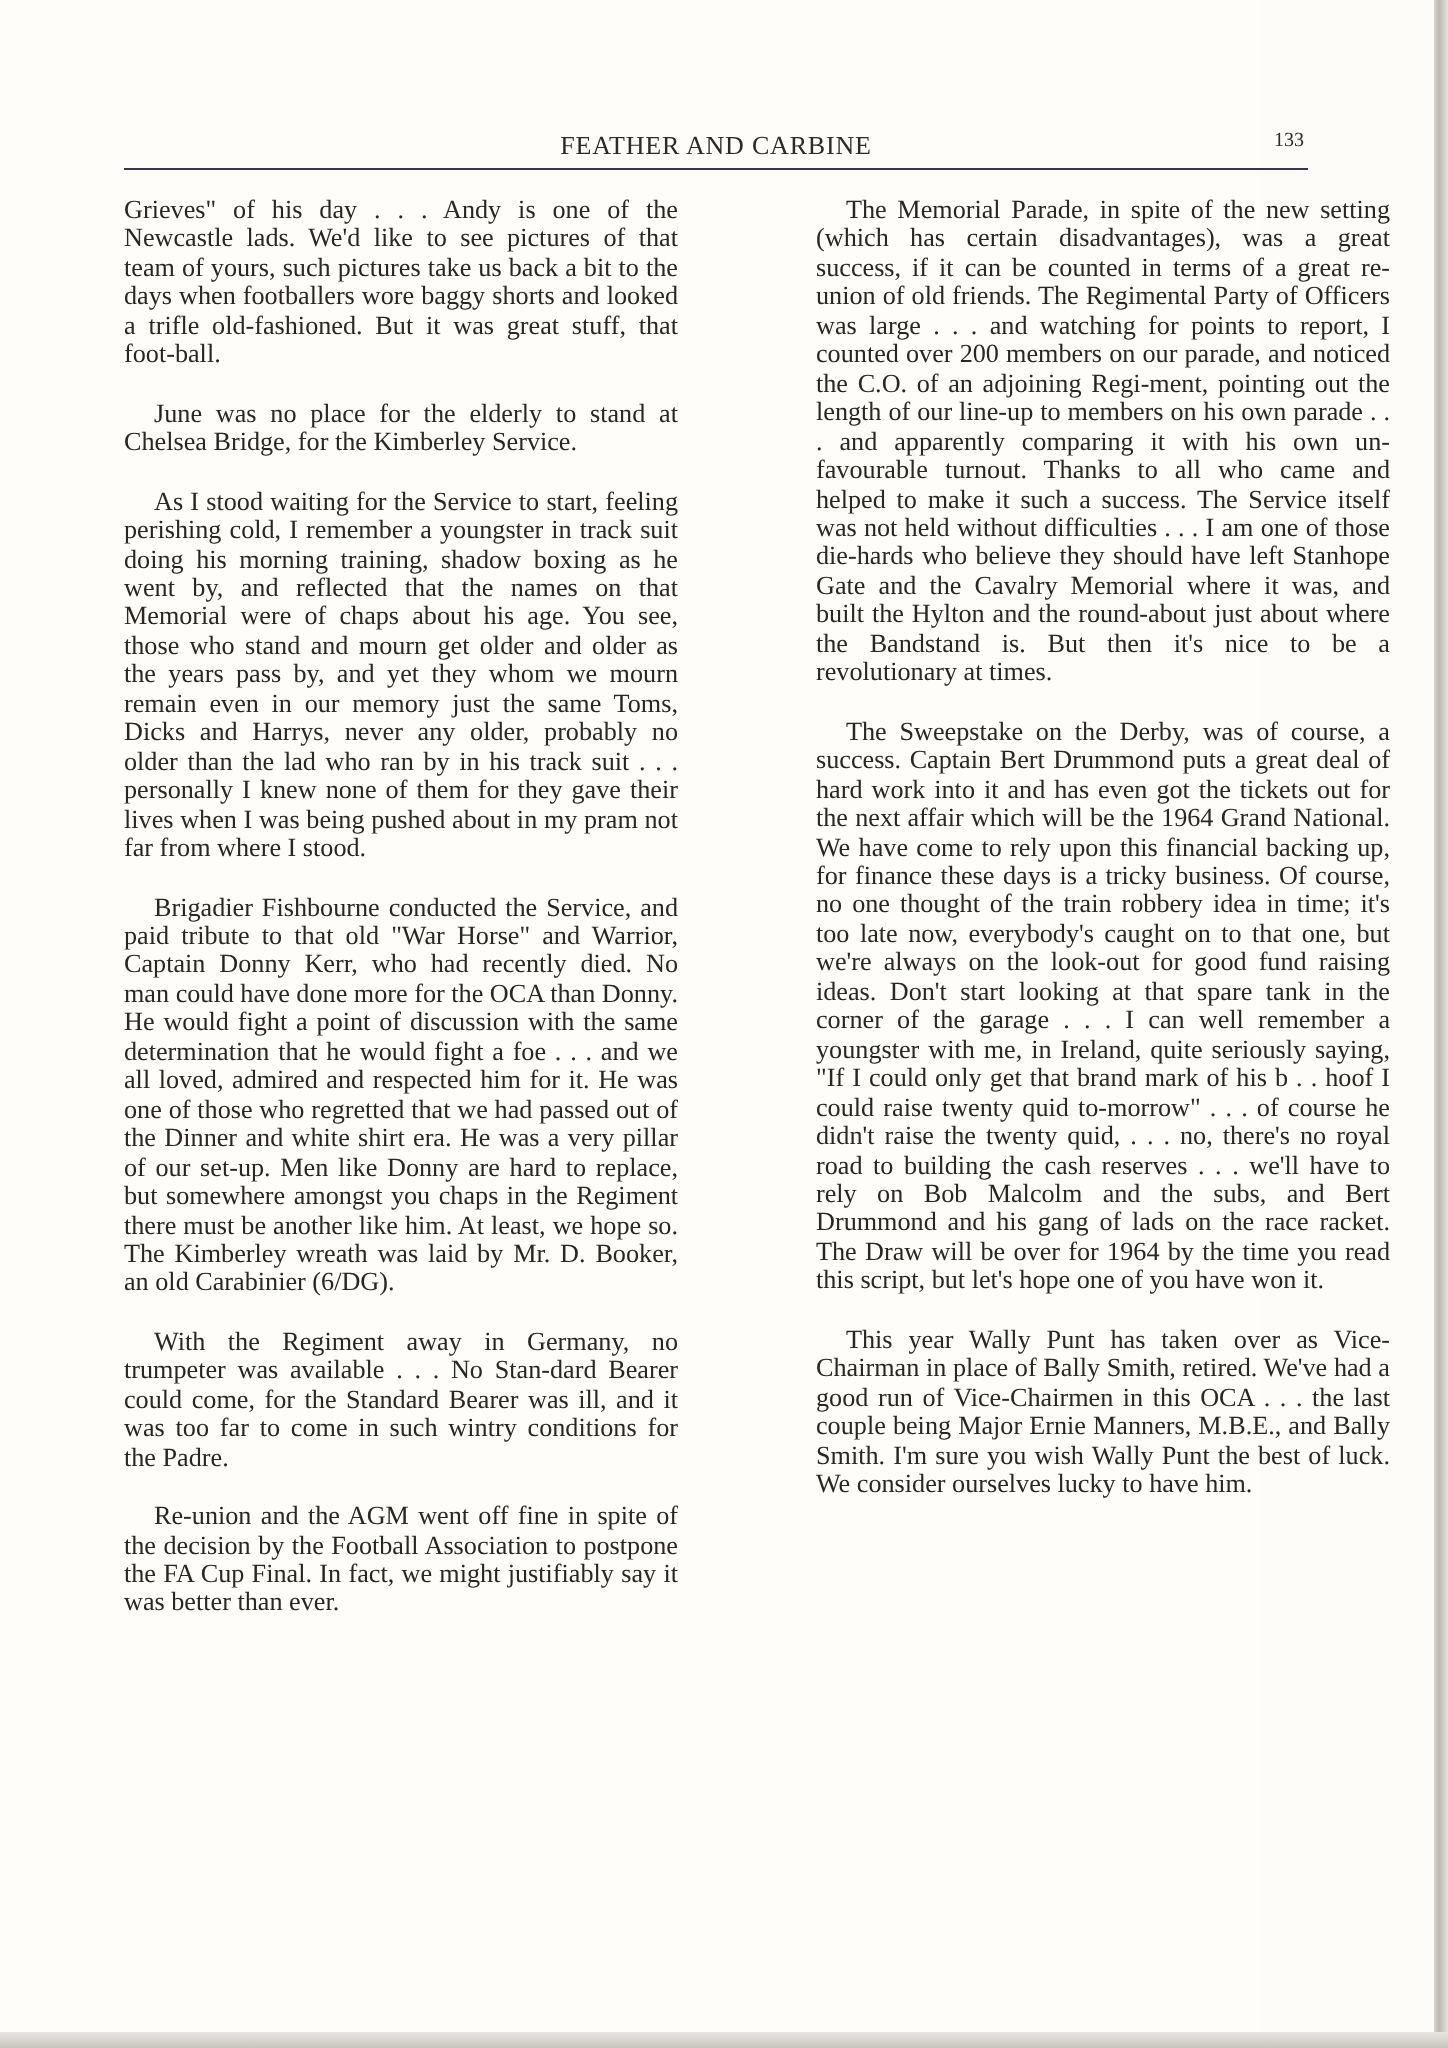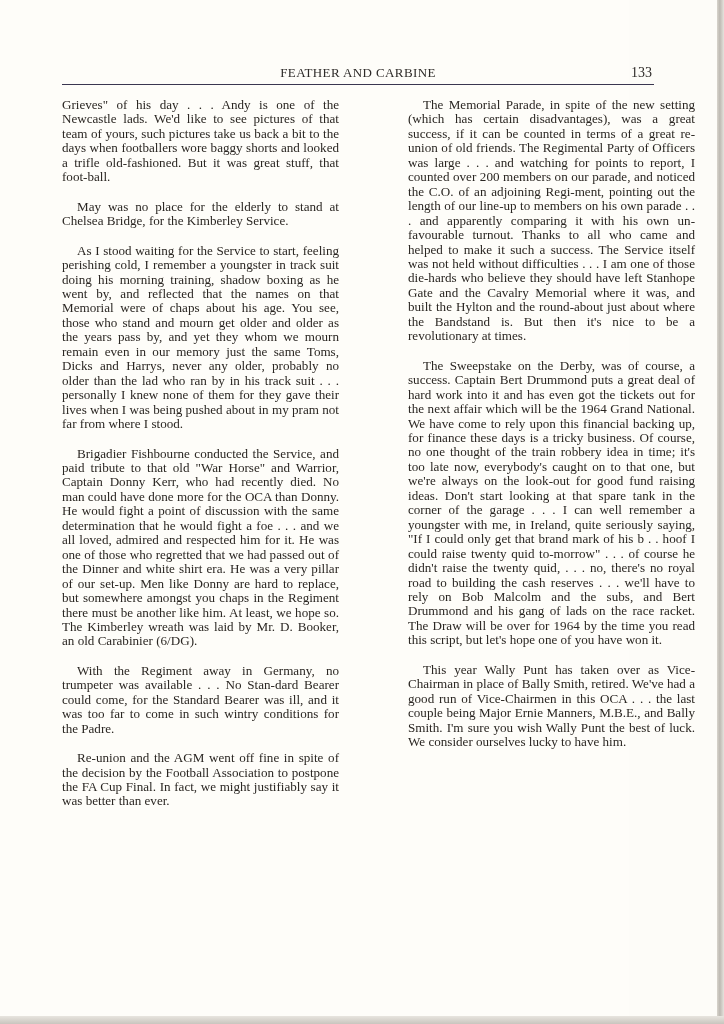--- a/index.html
+++ b/index.html
@@ -56,21 +56,21 @@
       font-family: "Liberation Serif", serif;
       font-size: 13px;
       letter-spacing: 0.4px;
       color: #2d2a28;
     }
     .page-number {
       position: absolute;
       right: 2px;
       top: 3px;
       font-family: "Liberation Serif", serif;
-      font-size: 14px;
+      font-size: 10px;
       color: #2d2a28;
     }
     .col {
       position: absolute;
       top: 98px;
       font-family: "Liberation Serif", serif;
       font-size: 13.1px;
       line-height: 14.45px;
       text-align: justify;
       hyphens: manual;
@@ -97,21 +97,21 @@
 <body>
 
 <div class="page">
   <div class="header">
     <div class="running-title">FEATHER AND CARBINE</div>
     <div class="page-number">133</div>
   </div>
 
   <div class="col col-left">
     <p class="para">Grieves" of his day . . . Andy is one of the Newcastle lads. We'd like to see pictures of that team of yours, such pictures take us back a bit to the days when footballers wore baggy shorts and looked a trifle old-fashioned. But it was great stuff, that foot-ball.</p>
-    <p class="para indent">May was no place for the elderly to stand at Chelsea Bridge, for the Kimberley Service.</p>
+    <p class="para indent">June was no place for the elderly to stand at Chelsea Bridge, for the Kimberley Service.</p>
     <p class="para indent">As I stood waiting for the Service to start, feeling perishing cold, I remember a youngster in track suit doing his morning training, shadow boxing as he went by, and reflected that the names on that Memorial were of chaps about his age. You see, those who stand and mourn get older and older as the years pass by, and yet they whom we mourn remain even in our memory just the same Toms, Dicks and Harrys, never any older, probably no older than the lad who ran by in his track suit . . . personally I knew none of them for they gave their lives when I was being pushed about in my pram not far from where I stood.</p>
     <p class="para indent">Brigadier Fishbourne conducted the Service, and paid tribute to that old "War Horse" and Warrior, Captain Donny Kerr, who had recently died. No man could have done more for the OCA than Donny. He would fight a point of discussion with the same determination that he would fight a foe . . . and we all loved, admired and respected him for it. He was one of those who regretted that we had passed out of the Dinner and white shirt era. He was a very pillar of our set-up. Men like Donny are hard to replace, but somewhere amongst you chaps in the Regiment there must be another like him. At least, we hope so. The Kimberley wreath was laid by Mr. D. Booker, an old Carabinier (6/DG).</p>
     <p class="para indent">With the Regiment away in Germany, no trumpeter was available . . . No Stan-dard Bearer could come, for the Standard Bearer was ill, and it was too far to come in such wintry conditions for the Padre.</p>
     <p class="para indent">Re-union and the AGM went off fine in spite of the decision by the Football Association to postpone the FA Cup Final. In fact, we might justifiably say it was better than ever.</p>
   </div>
 
   <div class="col col-right">
     <p class="para indent">The Memorial Parade, in spite of the new setting (which has certain disadvantages), was a great success, if it can be counted in terms of a great re-union of old friends. The Regimental Party of Officers was large . . . and watching for points to report, I counted over 200 members on our parade, and noticed the C.O. of an adjoining Regi-ment, pointing out the length of our line-up to members on his own parade . . . and apparently comparing it with his own un-favourable turnout. Thanks to all who came and helped to make it such a success. The Service itself was not held without difficulties . . . I am one of those die-hards who believe they should have left Stanhope Gate and the Cavalry Memorial where it was, and built the Hylton and the round-about just about where the Bandstand is. But then it's nice to be a revolutionary at times.</p>
     <p class="para indent">The Sweepstake on the Derby, was of course, a success. Captain Bert Drummond puts a great deal of hard work into it and has even got the tickets out for the next affair which will be the 1964 Grand National. We have come to rely upon this financial backing up, for finance these days is a tricky business. Of course, no one thought of the train robbery idea in time; it's too late now, everybody's caught on to that one, but we're always on the look-out for good fund raising ideas. Don't start looking at that spare tank in the corner of the garage . . . I can well remember a youngster with me, in Ireland, quite seriously saying, "If I could only get that brand mark of his b . . hoof I could raise twenty quid to-morrow" . . . of course he didn't raise the twenty quid, . . . no, there's no royal road to building the cash reserves . . . we'll have to rely on Bob Malcolm and the subs, and Bert Drummond and his gang of lads on the race racket. The Draw will be over for 1964 by the time you read this script, but let's hope one of you have won it.</p>
     <p class="para indent">This year Wally Punt has taken over as Vice-Chairman in place of Bally Smith, retired. We've had a good run of Vice-Chairmen in this OCA . . . the last couple being Major Ernie Manners, M.B.E., and Bally Smith. I'm sure you wish Wally Punt the best of luck. We consider ourselves lucky to have him.</p>

